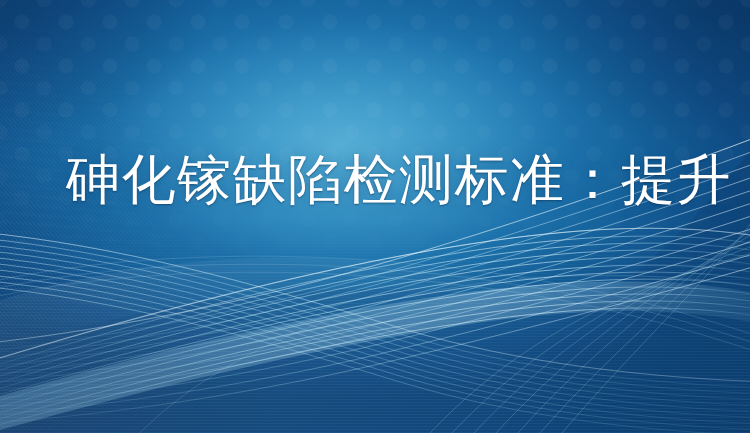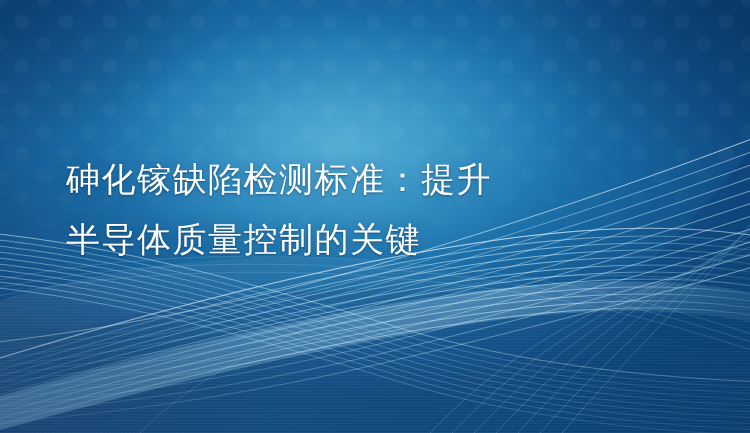--- a/index.html
+++ b/index.html
@@ -85,21 +85,21 @@
 
   
   .title-block {
     position: absolute;
     left: 66px;
     top: 150px;
     width: 640px;
   }
   .title-line {
     color: #ffffff;
-    font-size: 34px;
+    font-size: 54px;
     line-height: 60px;
     letter-spacing: 1.5px;
     white-space: nowrap;
     font-weight: 400;
     text-shadow:
       0 1px 2px rgba(4,32,62,.45),
       0 0 14px rgba(10,60,110,.35);
   }
 </style>
 </head>
@@ -223,16 +223,15 @@
       <path d="M-20,364 C120,321 300,270 470,244 C610,222 700,226 770,238" stroke="#ffffff" stroke-opacity="0.38" stroke-width="1.1" fill="none"></path>
       <path d="M-20,344 C110,330 260,300 400,258 C540,216 660,174 770,132" stroke="#ffffff" stroke-opacity="0.30" stroke-width="1" fill="none"></path>
       <path d="M-20,232 C120,246 250,282 400,328 C520,364 650,378 770,382" stroke="#ffffff" stroke-opacity="0.22" stroke-width="0.9" fill="none"></path>
     </svg>
   </div>
 
   <div class="layer bg-scan"></div>
 
   <div class="title-block">
     <div class="title-line">砷化镓缺陷检测标准：提升</div>
-    <div class="title-line">半导体质量控制的关键</div>
   </div>
 
 </div>
 
 </body></html>

